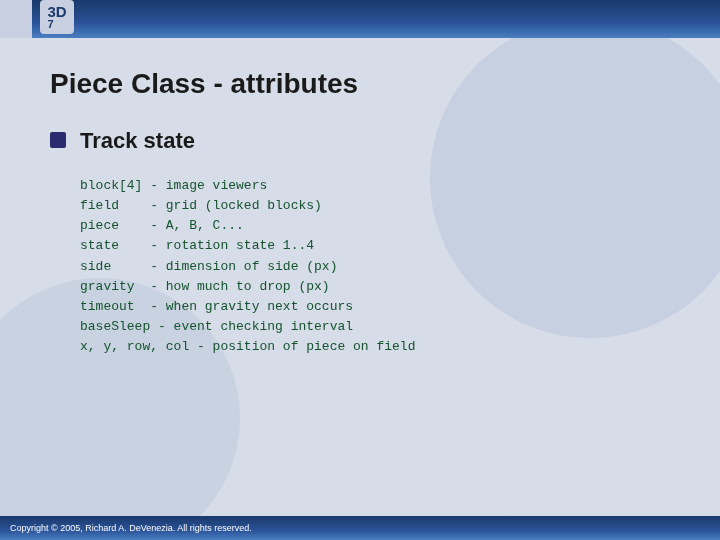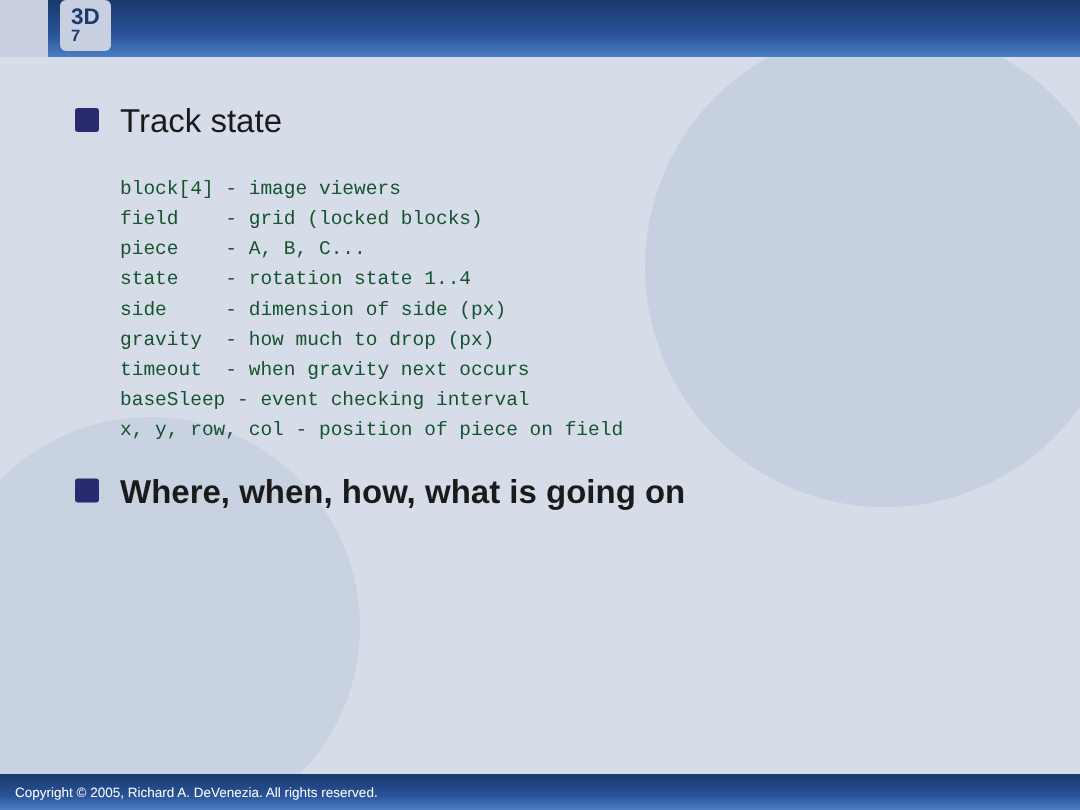--- a/index.html
+++ b/index.html
@@ -128,21 +128,21 @@
       height: 16px;
       background: #2a2a6e;
       border-radius: 2px;
       margin-right: 14px;
       margin-top: 4px;
       flex-shrink: 0;
     }
 
     .section-title {
       font-size: 22px;
-      font-weight: normal;
+      font-weight: bold;
       color: #1a1a1a;
     }
 
     
     .code-block {
       margin-left: 30px;
       margin-top: 10px;
       margin-bottom: 18px;
       font-family: 'Courier New', Courier, monospace;
       font-size: 13px;
@@ -171,41 +171,38 @@
     <div>
       <div class="logo-text-top">3D</div>
       <div class="logo-text-bottom">7</div>
     </div>
   </div>
 </div>
 
 <div class="main-content">
   <div class="content-inner">
 
+    <div class="page-title">Piece Class - attributes</div>
 
     <div class="bullet-section">
       <div class="bullet-icon"></div>
       <div>
         <div class="section-title">Track state</div>
       </div>
     </div>
 
     <div class="code-block">block[4] - image viewers
 field    - grid (locked blocks)
 piece    - A, B, C...
 state    - rotation state 1..4
 side     - dimension of side (px)
 gravity  - how much to drop (px)
 timeout  - when gravity next occurs
 baseSleep - event checking interval
 x, y, row, col - position of piece on field</div>
 
-    <div class="bullet-section-2">
-      <div class="bullet-icon" style="margin-right:14px; margin-top:4px;"></div>
-      <div class="section-title-2">Where, when, how, what is going on</div>
-    </div>
 
   </div>
 </div>
 
 <div class="bottom-bar">
   <span class="copyright">Copyright © 2005, Richard A. DeVenezia. All rights reserved.</span>
 </div>
 
 </body></html>

